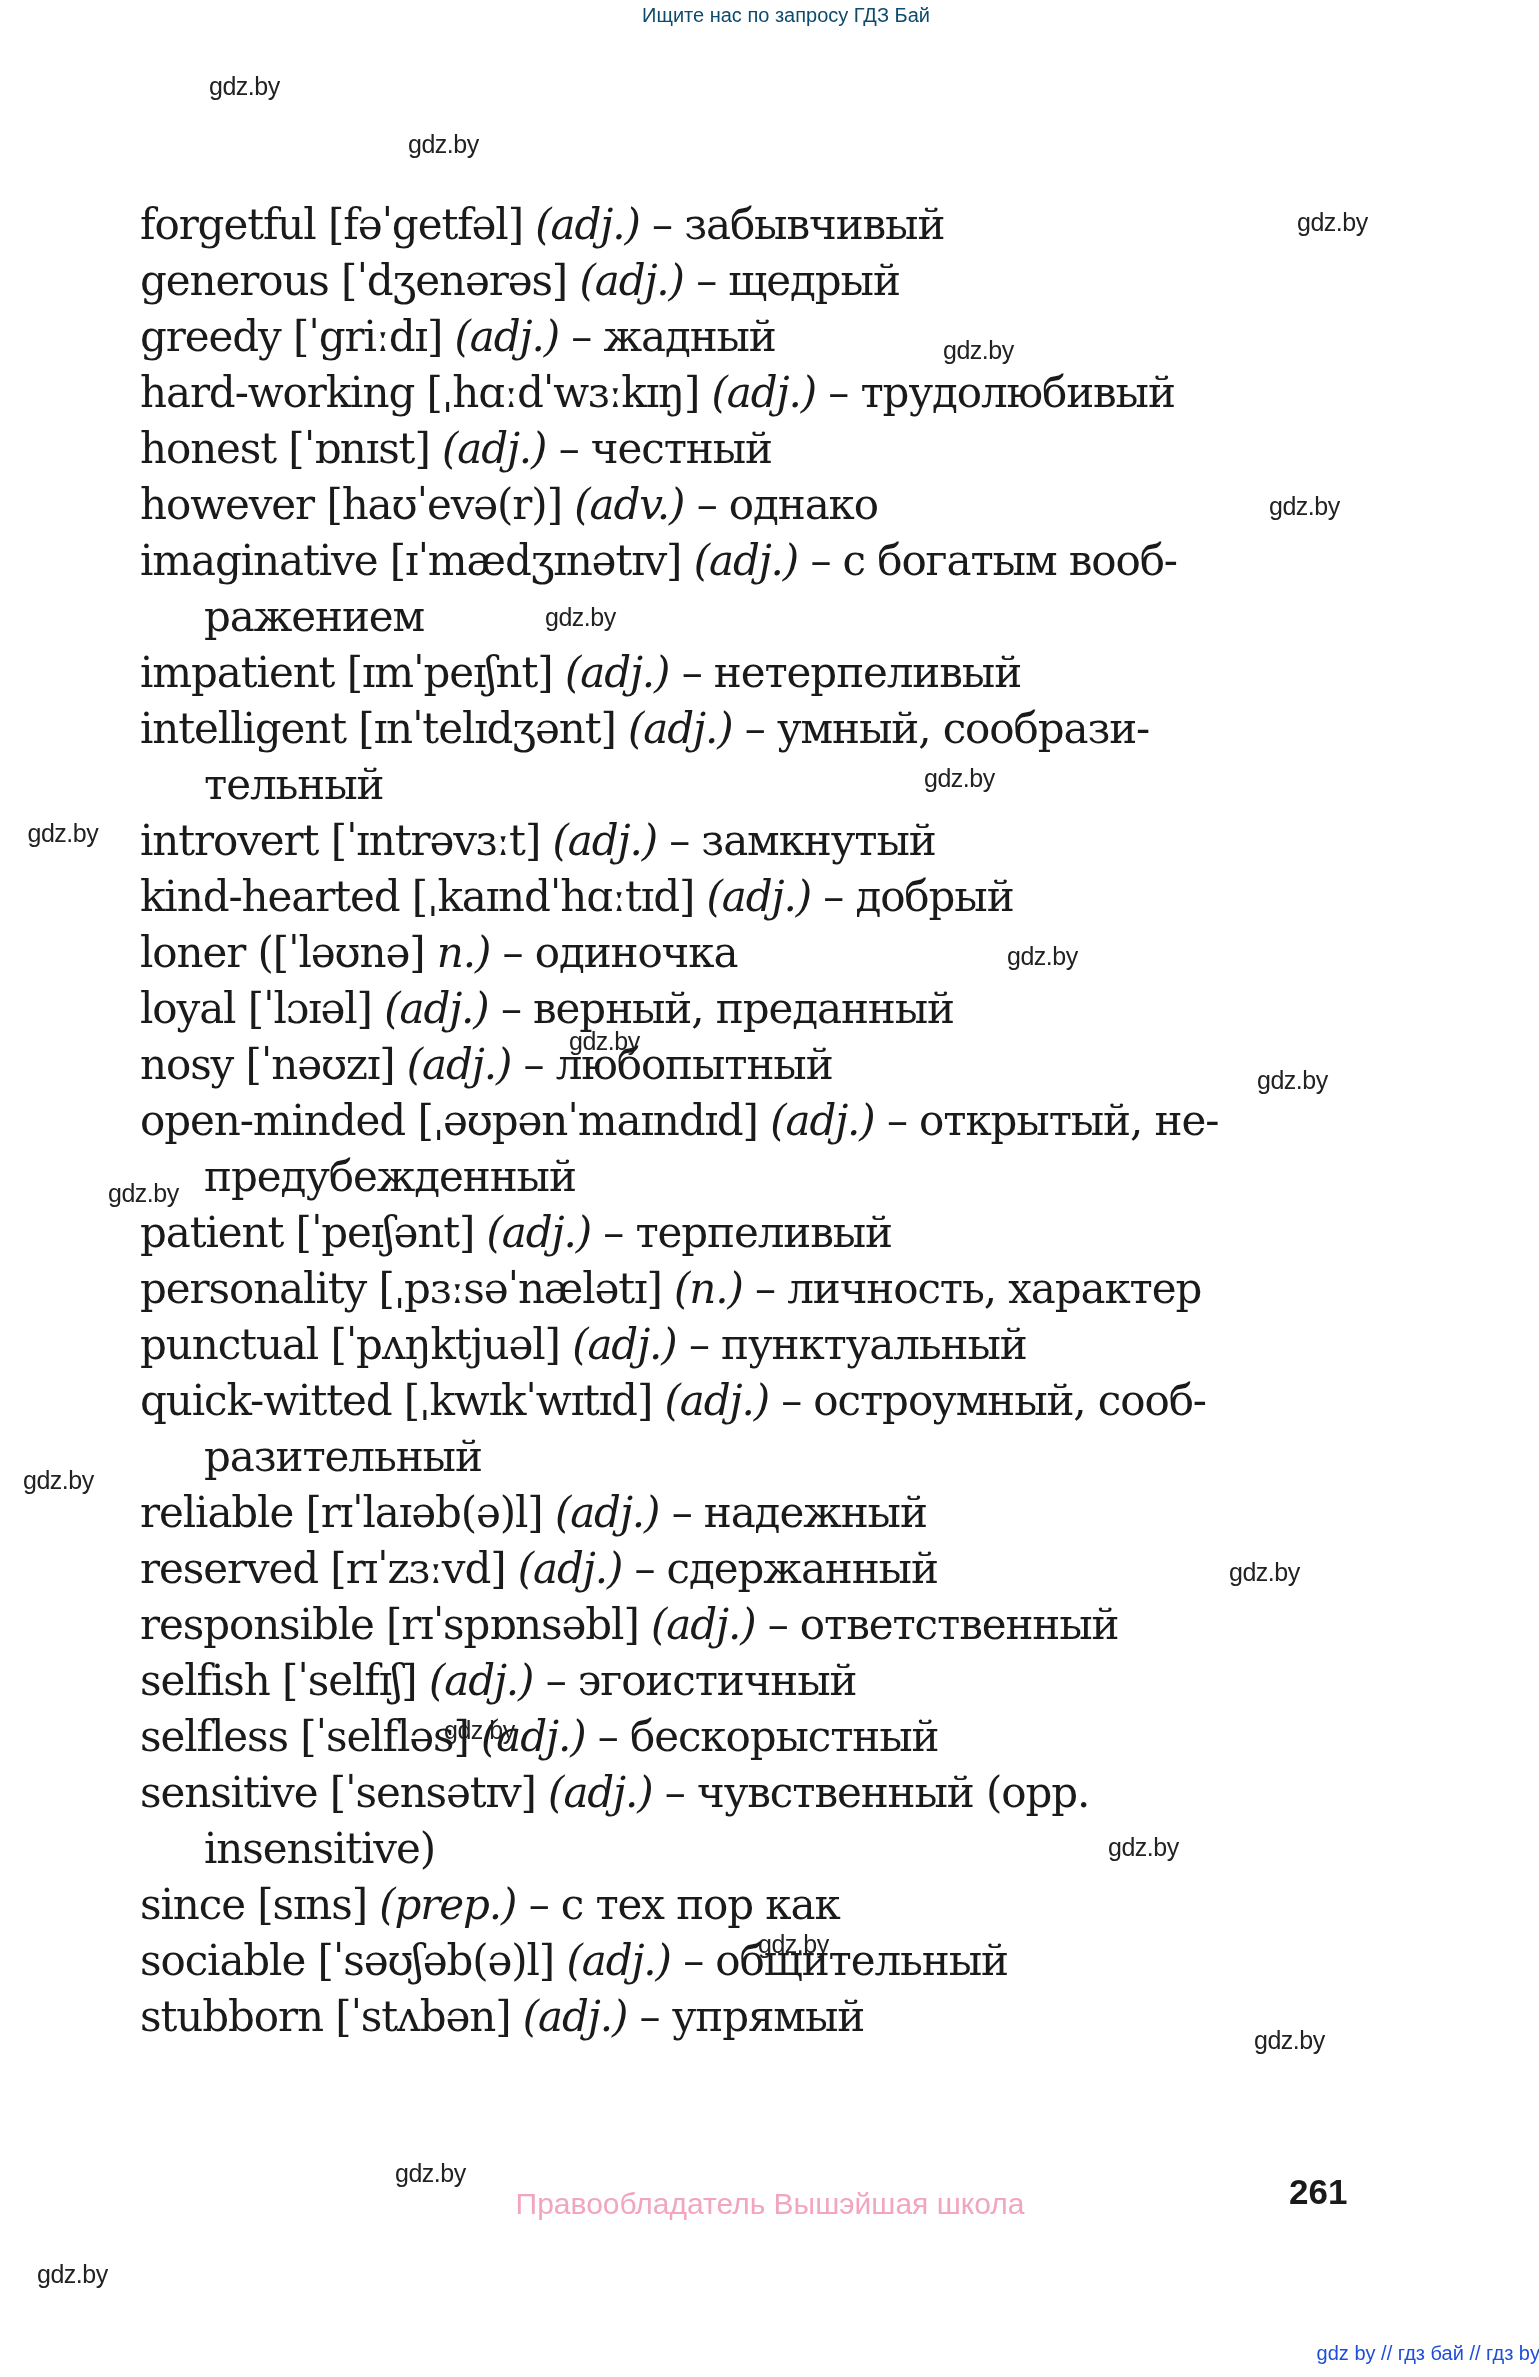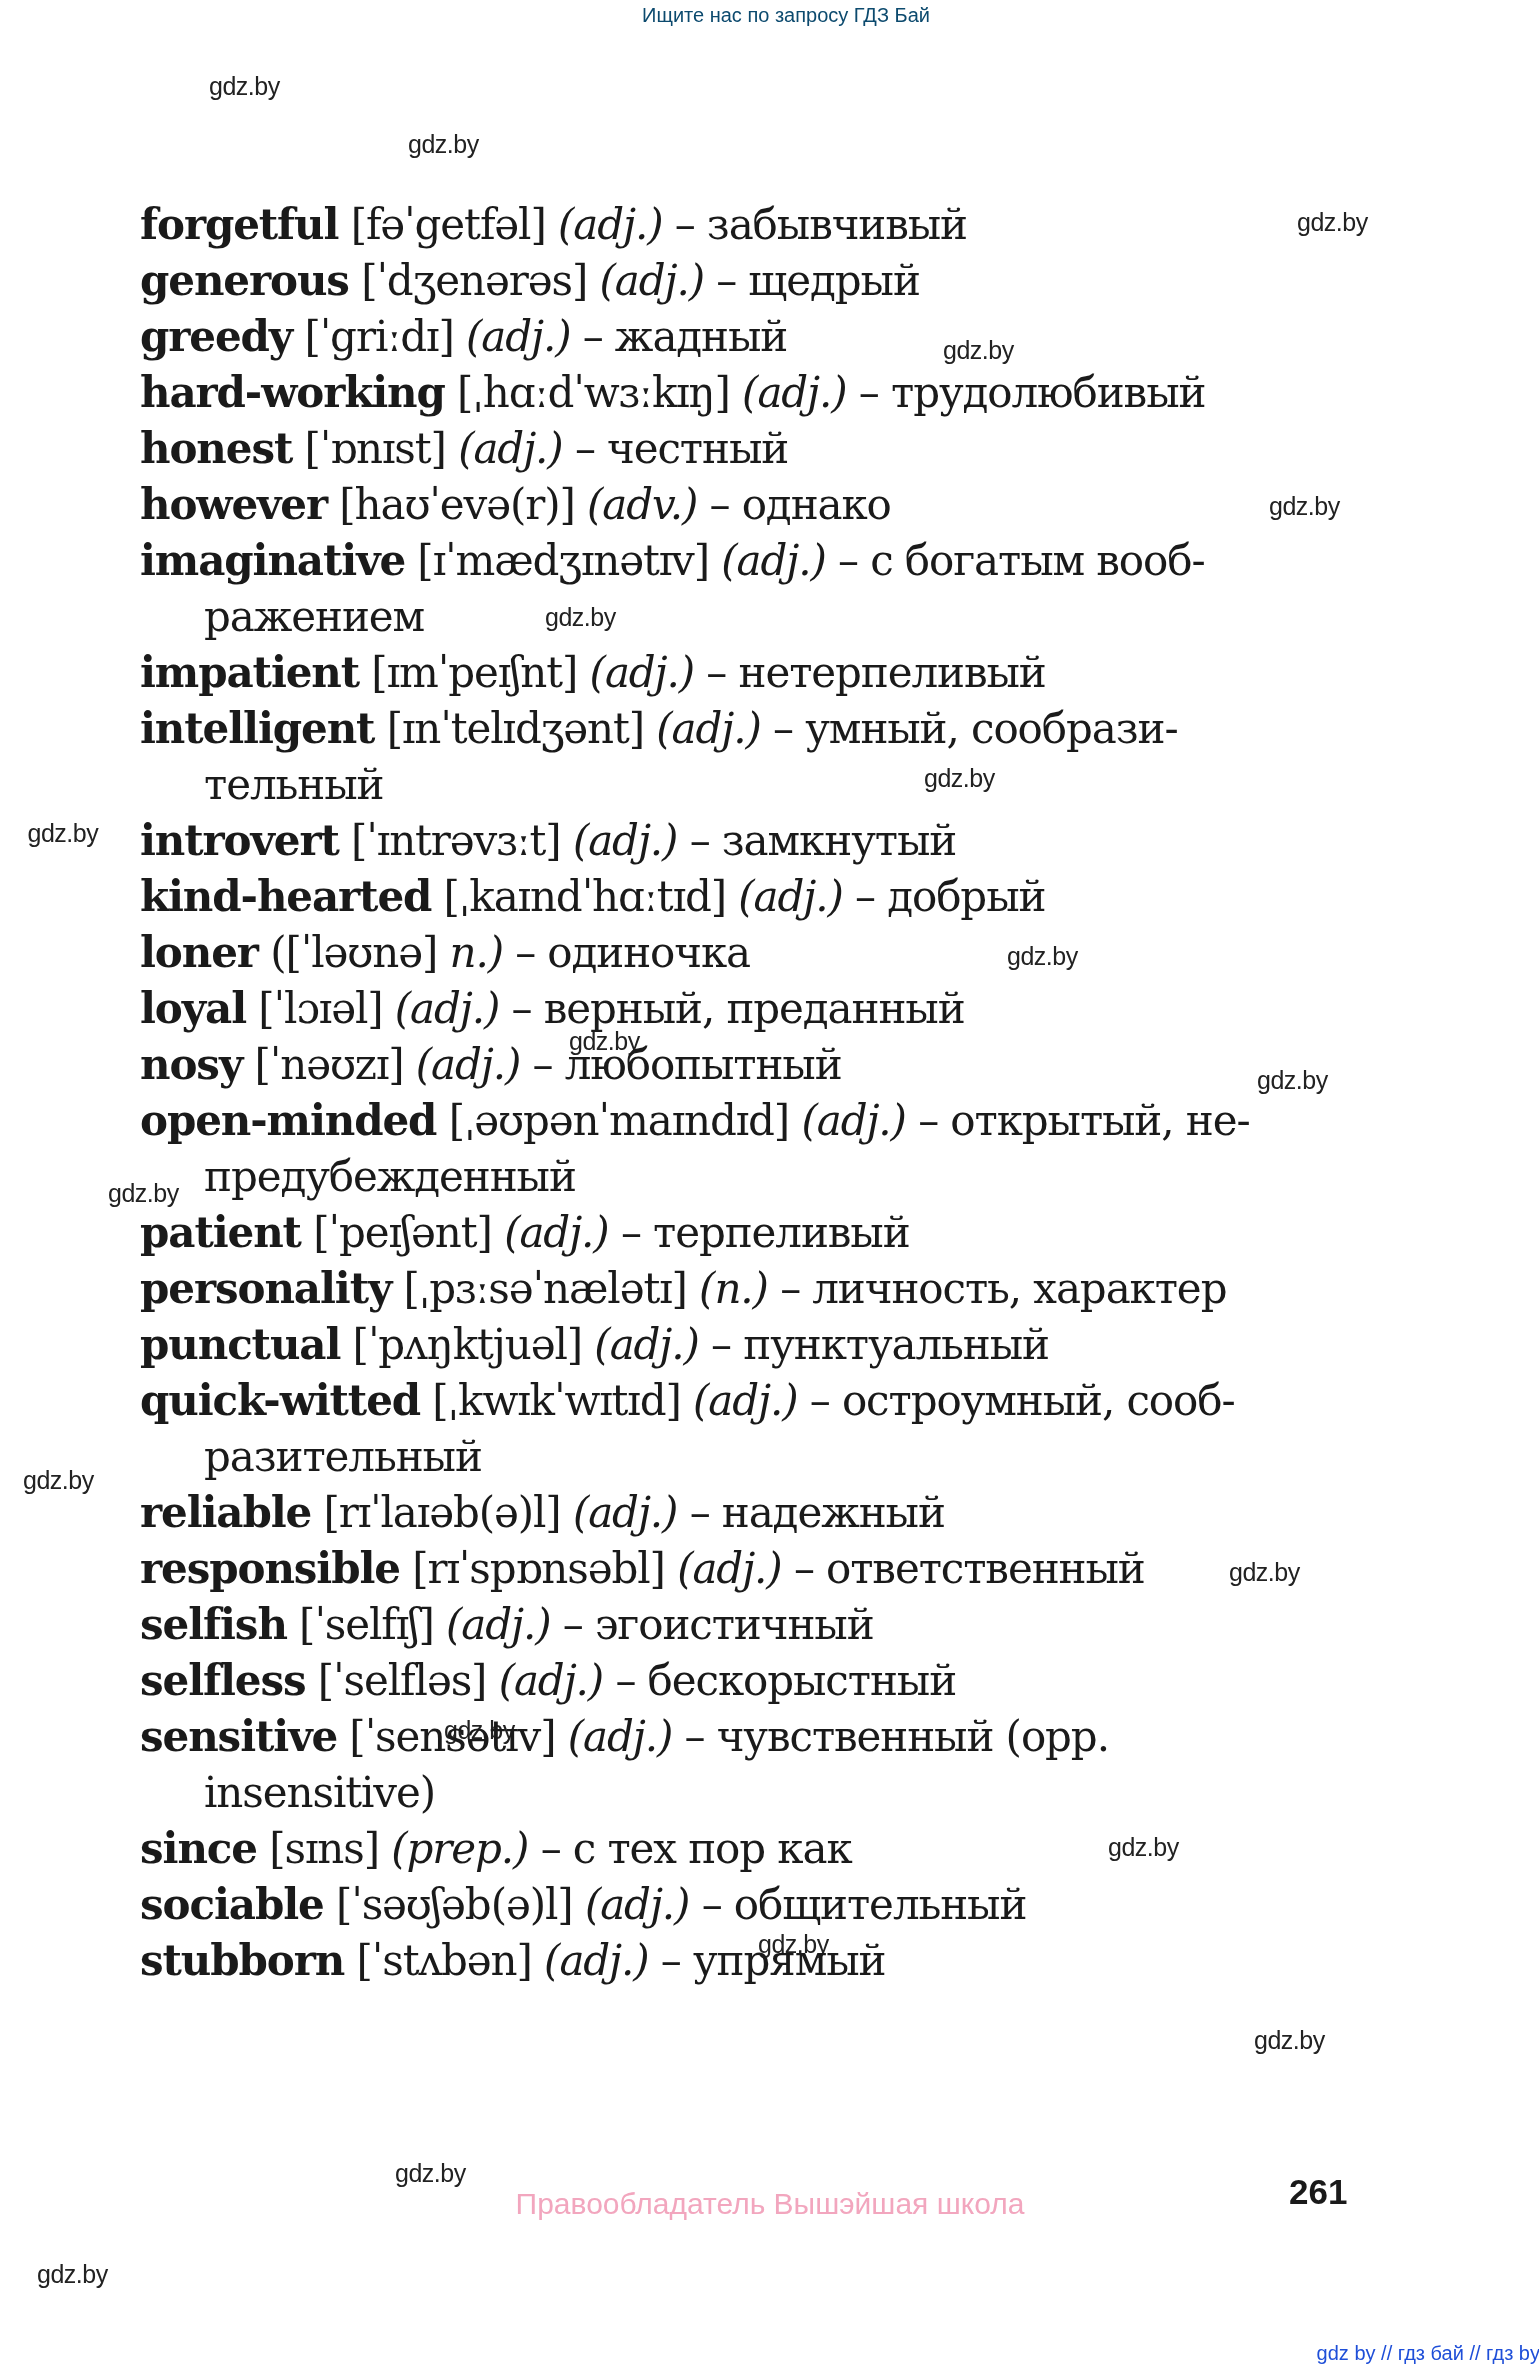--- a/index.html
+++ b/index.html
@@ -42,21 +42,21 @@
       left: 140px;
       width: 1240px;
     }
     .entry {
       font-family: "DejaVu Serif", serif;
       font-size: 42px;
       line-height: 56px;
       letter-spacing: -1.1px;
       white-space: nowrap;
     }
-    .entry .word { font-weight: bold; }
+    .entry .word { font-weight: normal; }
     .entry .pos { font-style: italic; }
     .entry .cont {
       display: block;
       padding-left: 64px;
     }
     .page-number {
       position: absolute;
       top: 2160px;
       left: 1289px;
       font-family: "Liberation Sans", sans-serif;
@@ -131,20 +131,21 @@
     <div class="entry"><span class="word">kind-hearted</span> <span class="transcription">[ˌkaɪndˈhɑːtɪd]</span> <span class="pos">(adj.)</span> <span class="translation"> – добрый</span></div>
     <div class="entry"><span class="word">loner</span> <span class="transcription">([ˈləʊnə]</span> <span class="pos">n.)</span> <span class="translation">– одиночка</span></div>
     <div class="entry"><span class="word">loyal</span> <span class="transcription">[ˈlɔɪəl]</span> <span class="pos">(adj.)</span> <span class="translation">– верный, преданный</span></div>
     <div class="entry"><span class="word">nosy</span> <span class="transcription">[ˈnəʊzɪ]</span> <span class="pos">(adj.)</span> <span class="translation">– любопытный</span></div>
     <div class="entry"><span class="word">open-minded</span> <span class="transcription">[ˌəʊpənˈmaɪndɪd]</span> <span class="pos">(adj.)</span> <span class="translation">– открытый, не-</span><span class="cont">предубежденный</span></div>
     <div class="entry"><span class="word">patient</span> <span class="transcription">[ˈpeɪʃənt]</span> <span class="pos">(adj.)</span> <span class="translation">– терпеливый</span></div>
     <div class="entry"><span class="word">personality</span> <span class="transcription">[ˌpɜːsəˈnælətɪ]</span> <span class="pos">(n.)</span> <span class="translation">– личность, характер</span></div>
     <div class="entry"><span class="word">punctual</span> <span class="transcription">[ˈpʌŋktjuəl]</span> <span class="pos">(adj.)</span> <span class="translation">– пунктуальный</span></div>
     <div class="entry"><span class="word">quick-witted</span> <span class="transcription">[ˌkwɪkˈwɪtɪd]</span> <span class="pos">(adj.)</span> <span class="translation">– остроумный, сооб-</span><span class="cont">разительный</span></div>
     <div class="entry"><span class="word">reliable</span> <span class="transcription">[rɪˈlaɪəb(ə)l]</span> <span class="pos">(adj.)</span> <span class="translation">– надежный</span></div>
+    <div class="entry"><span class="word">reserved</span> <span class="transcription">[rɪˈzɜːvd]</span> <span class="pos">(adj.)</span> <span class="translation">– сдержанный</span></div>
     <div class="entry"><span class="word">responsible</span> <span class="transcription">[rɪˈspɒnsəbl]</span> <span class="pos">(adj.)</span> <span class="translation">– ответственный</span></div>
     <div class="entry"><span class="word">selfish</span> <span class="transcription">[ˈselfɪʃ]</span> <span class="pos">(adj.)</span> <span class="translation">– эгоистичный</span></div>
     <div class="entry"><span class="word">selfless</span> <span class="transcription">[ˈselfləs]</span> <span class="pos">(adj.)</span> <span class="translation">– бескорыстный</span></div>
     <div class="entry"><span class="word">sensitive</span> <span class="transcription">[ˈsensətɪv]</span> <span class="pos">(adj.)</span> <span class="translation">– чувственный (opp.</span><span class="cont">insensitive)</span></div>
     <div class="entry"><span class="word">since</span> <span class="transcription">[sɪns]</span> <span class="pos">(prep.)</span> <span class="translation">– с тех пор как</span></div>
     <div class="entry"><span class="word">sociable</span> <span class="transcription">[ˈsəʊʃəb(ə)l]</span> <span class="pos">(adj.)</span> <span class="translation">– общительный</span></div>
     <div class="entry"><span class="word">stubborn</span> <span class="transcription">[ˈstʌbən]</span> <span class="pos">(adj.)</span> <span class="translation">– упрямый</span></div>
   </div>
 
 <div class="page-number">261</div>

